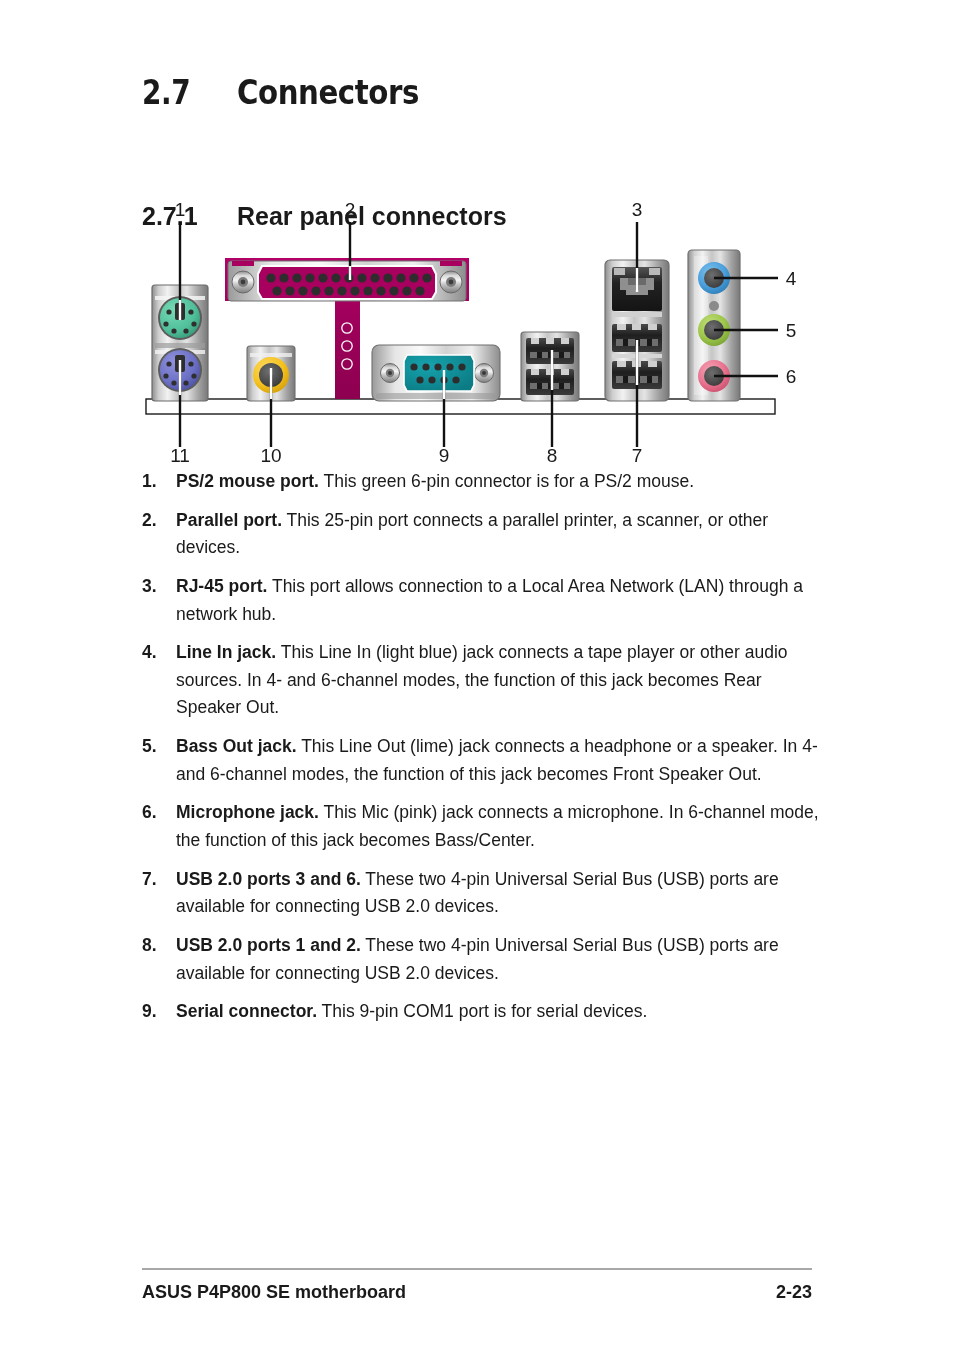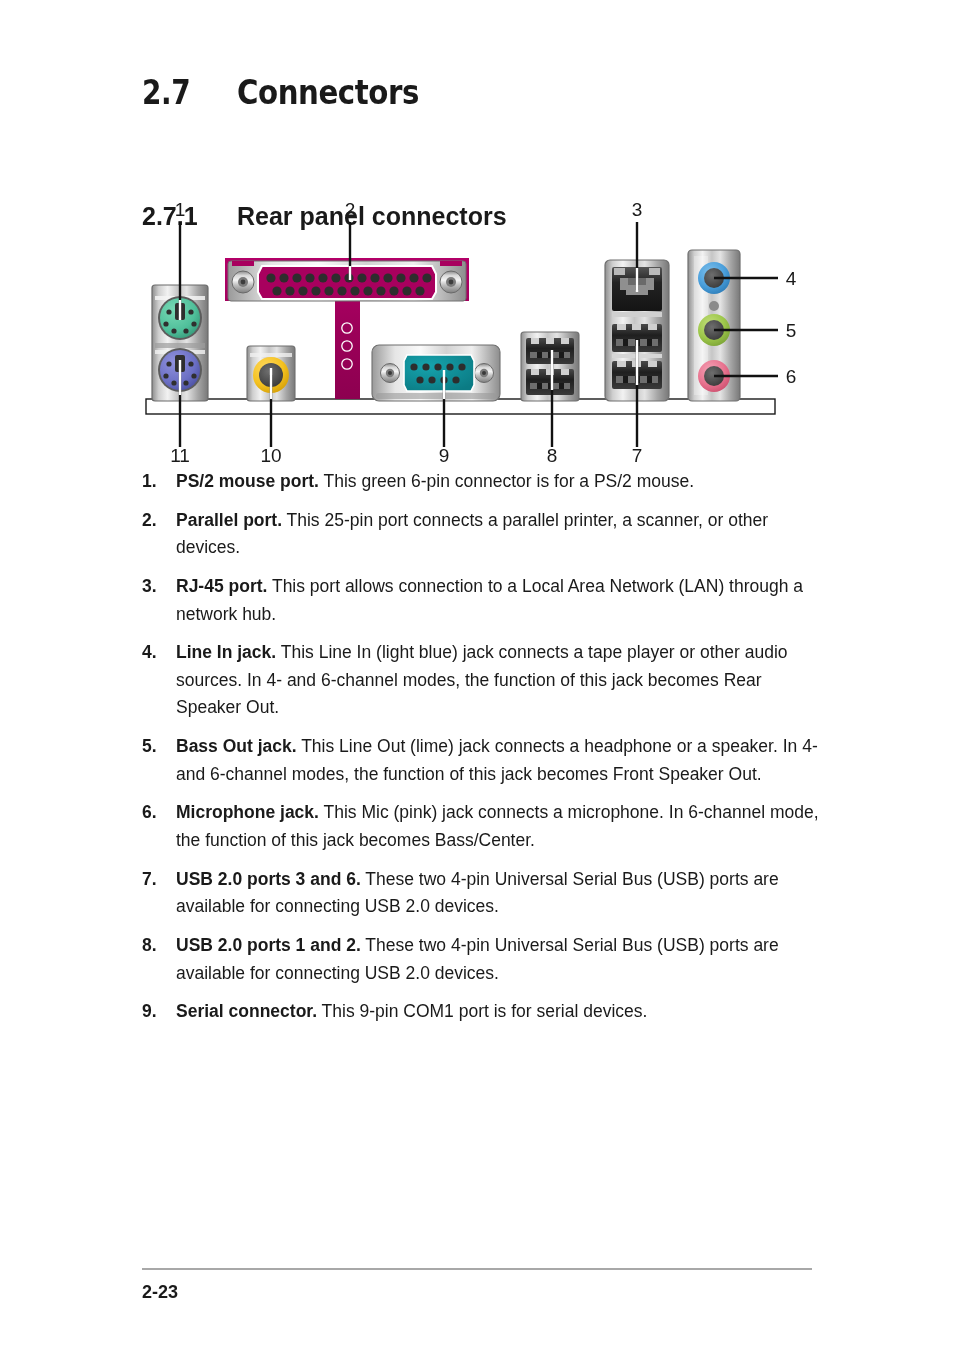--- a/index.html
+++ b/index.html
@@ -515,14 +515,15 @@
     <span class="idx">9.</span>
     <span class="body"><span class="lead">Serial connector.</span><span> This 9-pin COM1 port is for serial devices.</span></span>
   </div>
 
 
 
 </div>
 
 <div id="footer-rule"></div>
 <div id="footer">
+  <span>ASUS P4P800 SE motherboard</span>
   <span>2-23</span>
 </div>
 
 </body></html>

